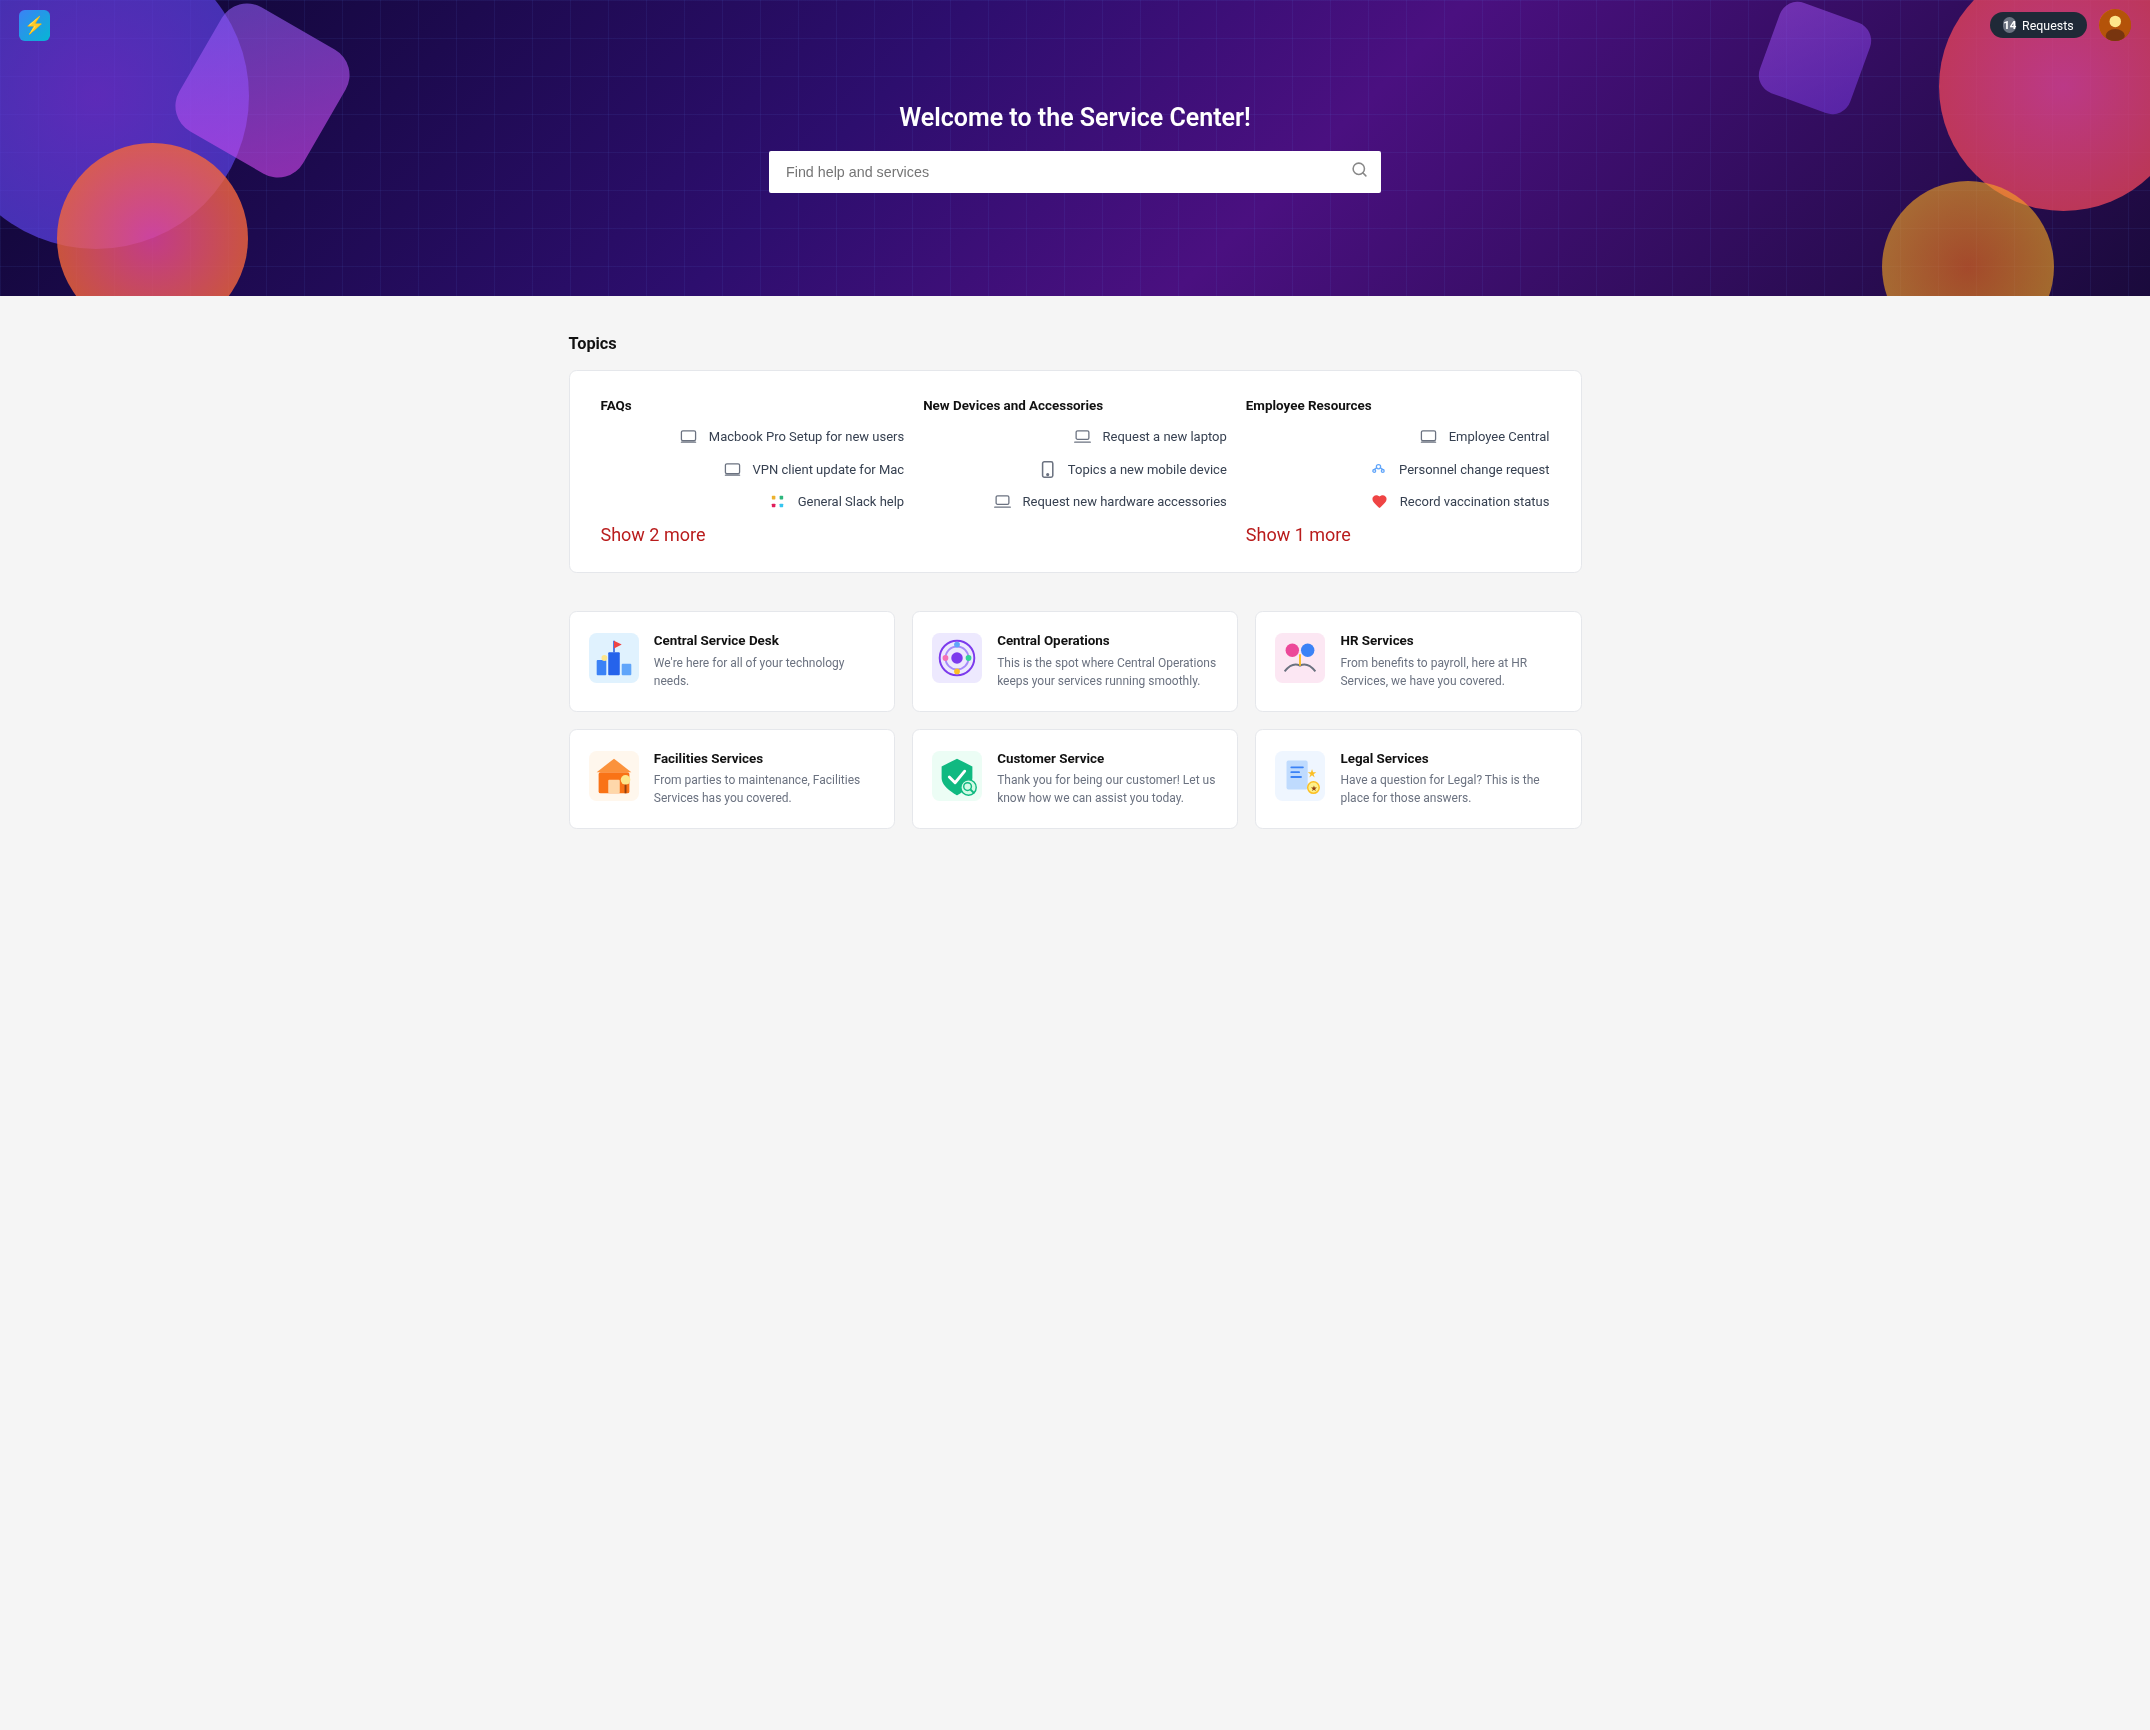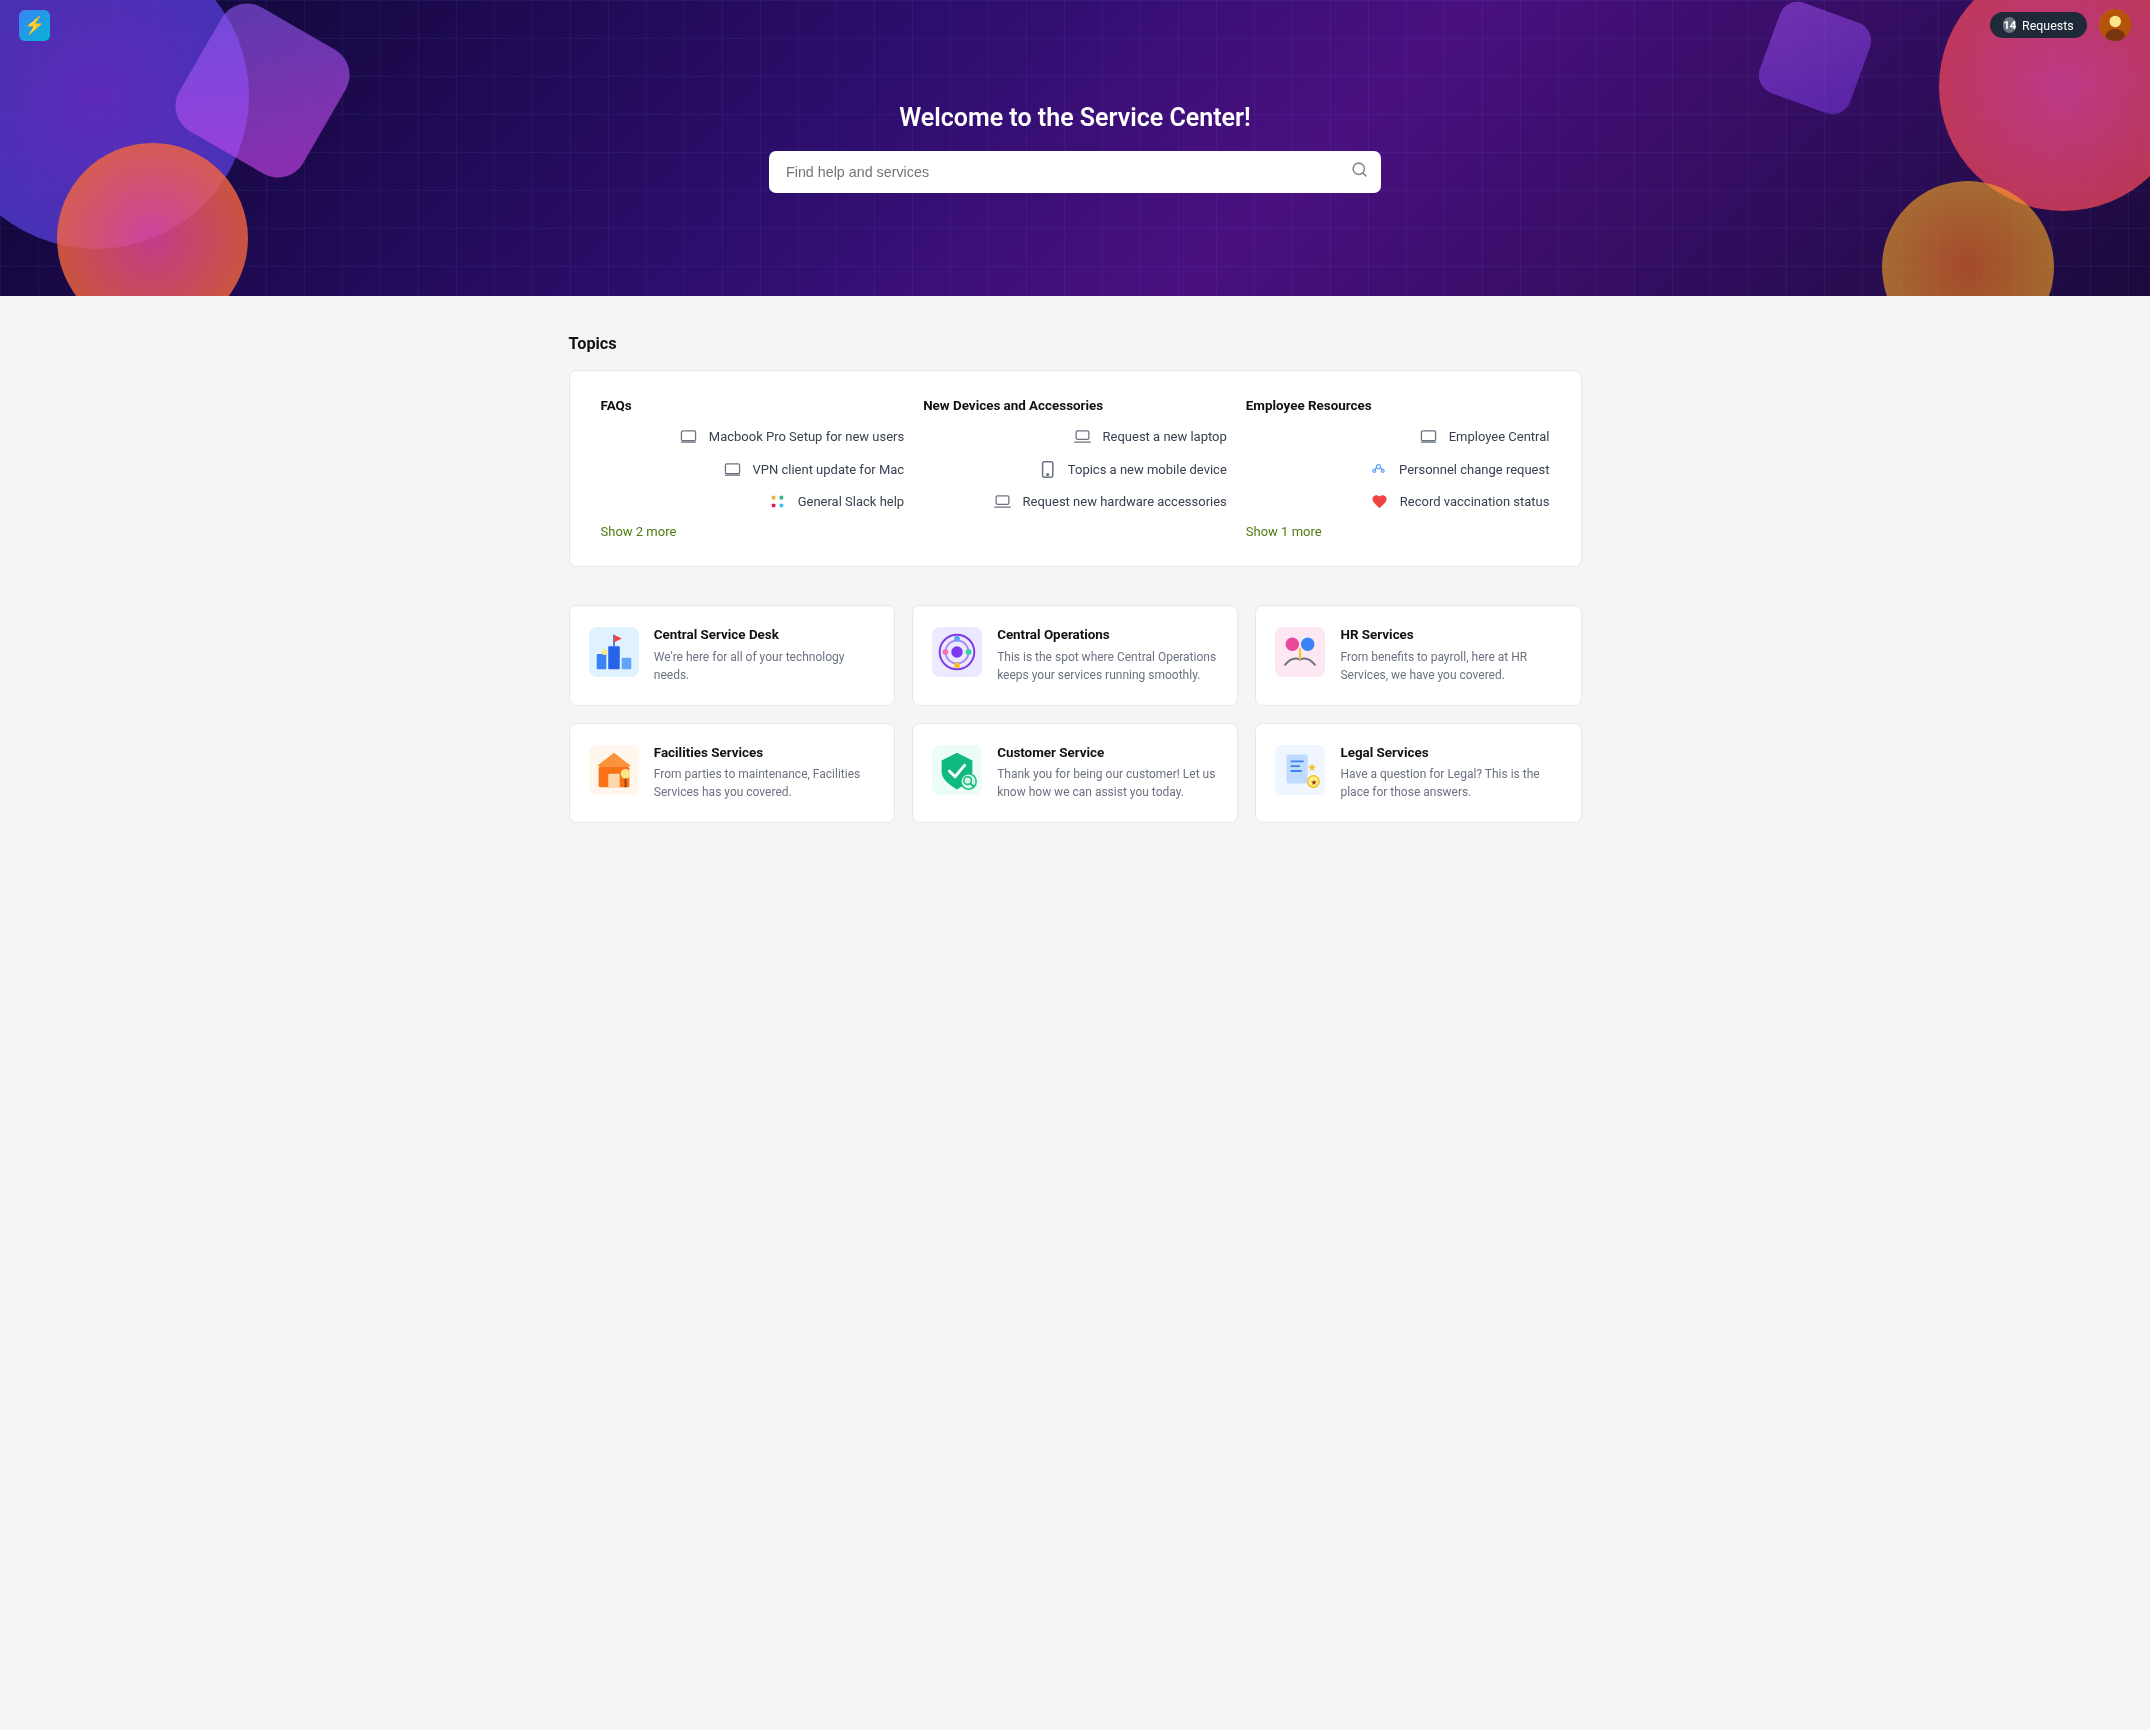--- a/index.html
+++ b/index.html
@@ -90,21 +90,21 @@
       font-weight: 600;
       text-align: center;
     }
     .hero-search-wrap {
       position: relative; z-index: 5;
       width: 612px;
     }
     .hero-search {
       width: 100%;
       padding: 13.4px 46px 13.4px 17px;
-      border-radius: 7px;
+      border-radius: 2px;
       border: none;
       font-size: 14.3px;
       color: #555;
       outline: none;
       background: white;
     }
     .search-icon-btn {
       position: absolute;
       right: 13.4px; top: 50%;
       transform: translateY(-50%);
@@ -153,22 +153,22 @@
     .topic-icon {
       width: 21px; height: 21px;
       display: flex; align-items: center; justify-content: center;
       font-size: 13.4px; flex-shrink: 0;
     }
     .topic-label {
       font-size: 13px;
       color: #374151;
     }
     .show-more {
-      font-size: 13px;
-      color: #4d7c0f;
+      font-size: 18px;
+      color: #b91c1c;
       cursor: pointer;
       margin-top: 8px;
     }
 
     
     .portals-grid {
       display: grid;
       grid-template-columns: 1fr 1fr 1fr;
       gap: 17px;
     }

